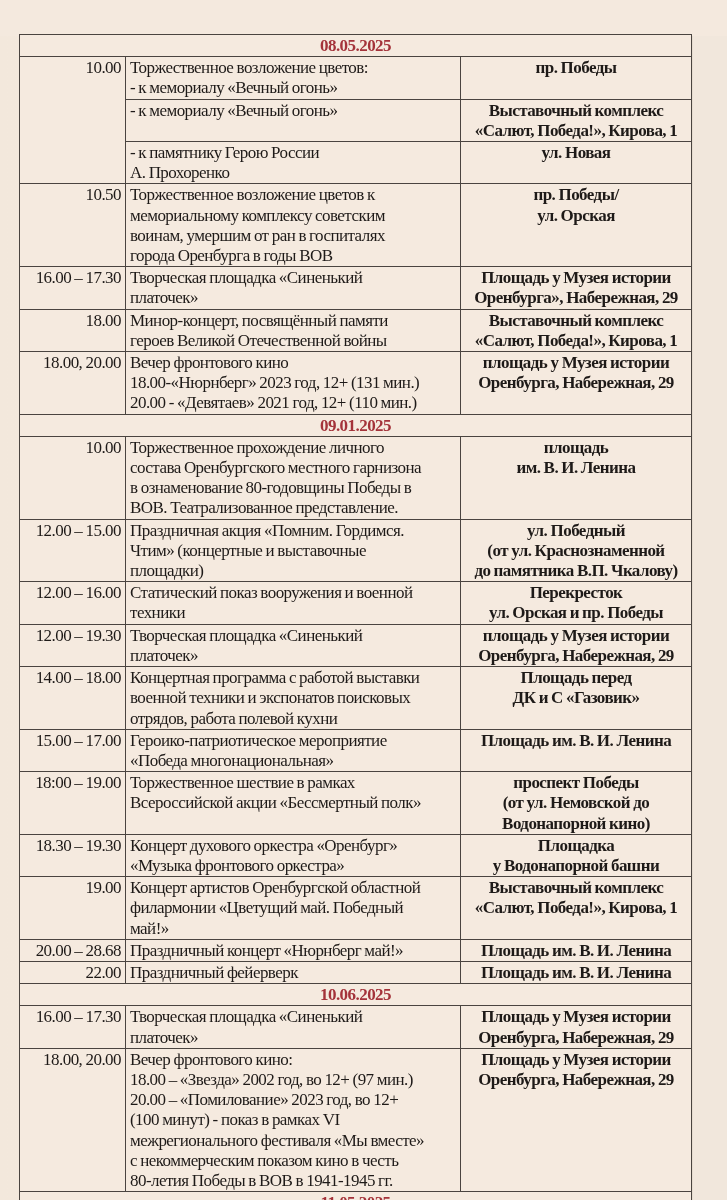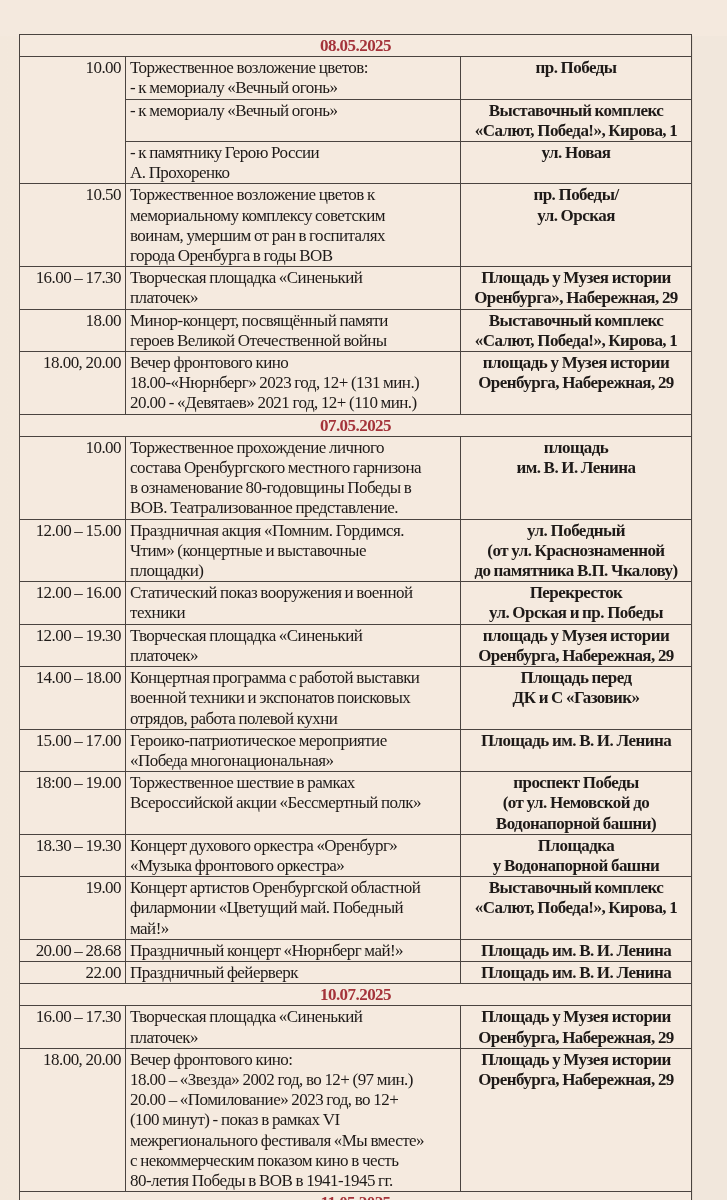--- a/index.html
+++ b/index.html
@@ -131,21 +131,21 @@
       <tr>
         <td class="time">18.00, 20.00</td>
         <td>Вечер фронтового кино
 18.00-«Нюрнберг» 2023 год, 12+ (131 мин.)
 20.00 - «Девятаев» 2021 год, 12+ (110 мин.)</td>
         <td class="place">площадь у Музея истории
 Оренбурга, Набережная, 29</td>
       </tr>
 
       <tr>
-        <td class="date" colspan="3">07.05.2025</td>
+        <td class="date" colspan="3">09.01.2025</td>
       </tr>
       <tr>
         <td class="time">10.00</td>
         <td>Торжественное прохождение личного
 состава Оренбургского местного гарнизона
 в ознаменование 80-годовщины Победы в
 ВОВ. Театрализованное представление.</td>
         <td class="place">площадь
 им. В. И. Ленина</td>
       </tr>
@@ -185,21 +185,21 @@
         <td>Героико-патриотическое   мероприятие
 «Победа многонациональная»</td>
         <td class="place">Площадь им. В. И. Ленина</td>
       </tr>
       <tr>
         <td class="time">18:00 – 19.00</td>
         <td>Торжественное шествие в рамках
 Всероссийской акции «Бессмертный полк»</td>
         <td class="place">проспект Победы
 (от ул. Немовской до
-Водонапорной башни)</td>
+Водонапорной кино)</td>
       </tr>
       <tr>
         <td class="time">18.30 – 19.30</td>
         <td>Концерт духового оркестра «Оренбург»
 «Музыка фронтового оркестра»</td>
         <td class="place">Площадка
 у Водонапорной башни</td>
       </tr>
       <tr>
         <td class="time">19.00</td>
@@ -214,21 +214,21 @@
         <td>Праздничный концерт «Нюрнберг май!»</td>
         <td class="place">Площадь им. В. И. Ленина</td>
       </tr>
       <tr>
         <td class="time">22.00</td>
         <td>Праздничный фейерверк</td>
         <td class="place">Площадь им. В. И. Ленина</td>
       </tr>
 
       <tr>
-        <td class="date" colspan="3">10.07.2025</td>
+        <td class="date" colspan="3">10.06.2025</td>
       </tr>
       <tr>
         <td class="time">16.00 – 17.30</td>
         <td>Творческая площадка «Синенький
 платочек»</td>
         <td class="place">Площадь у Музея истории
 Оренбурга, Набережная, 29</td>
       </tr>
       <tr>
         <td class="time">18.00, 20.00</td>

